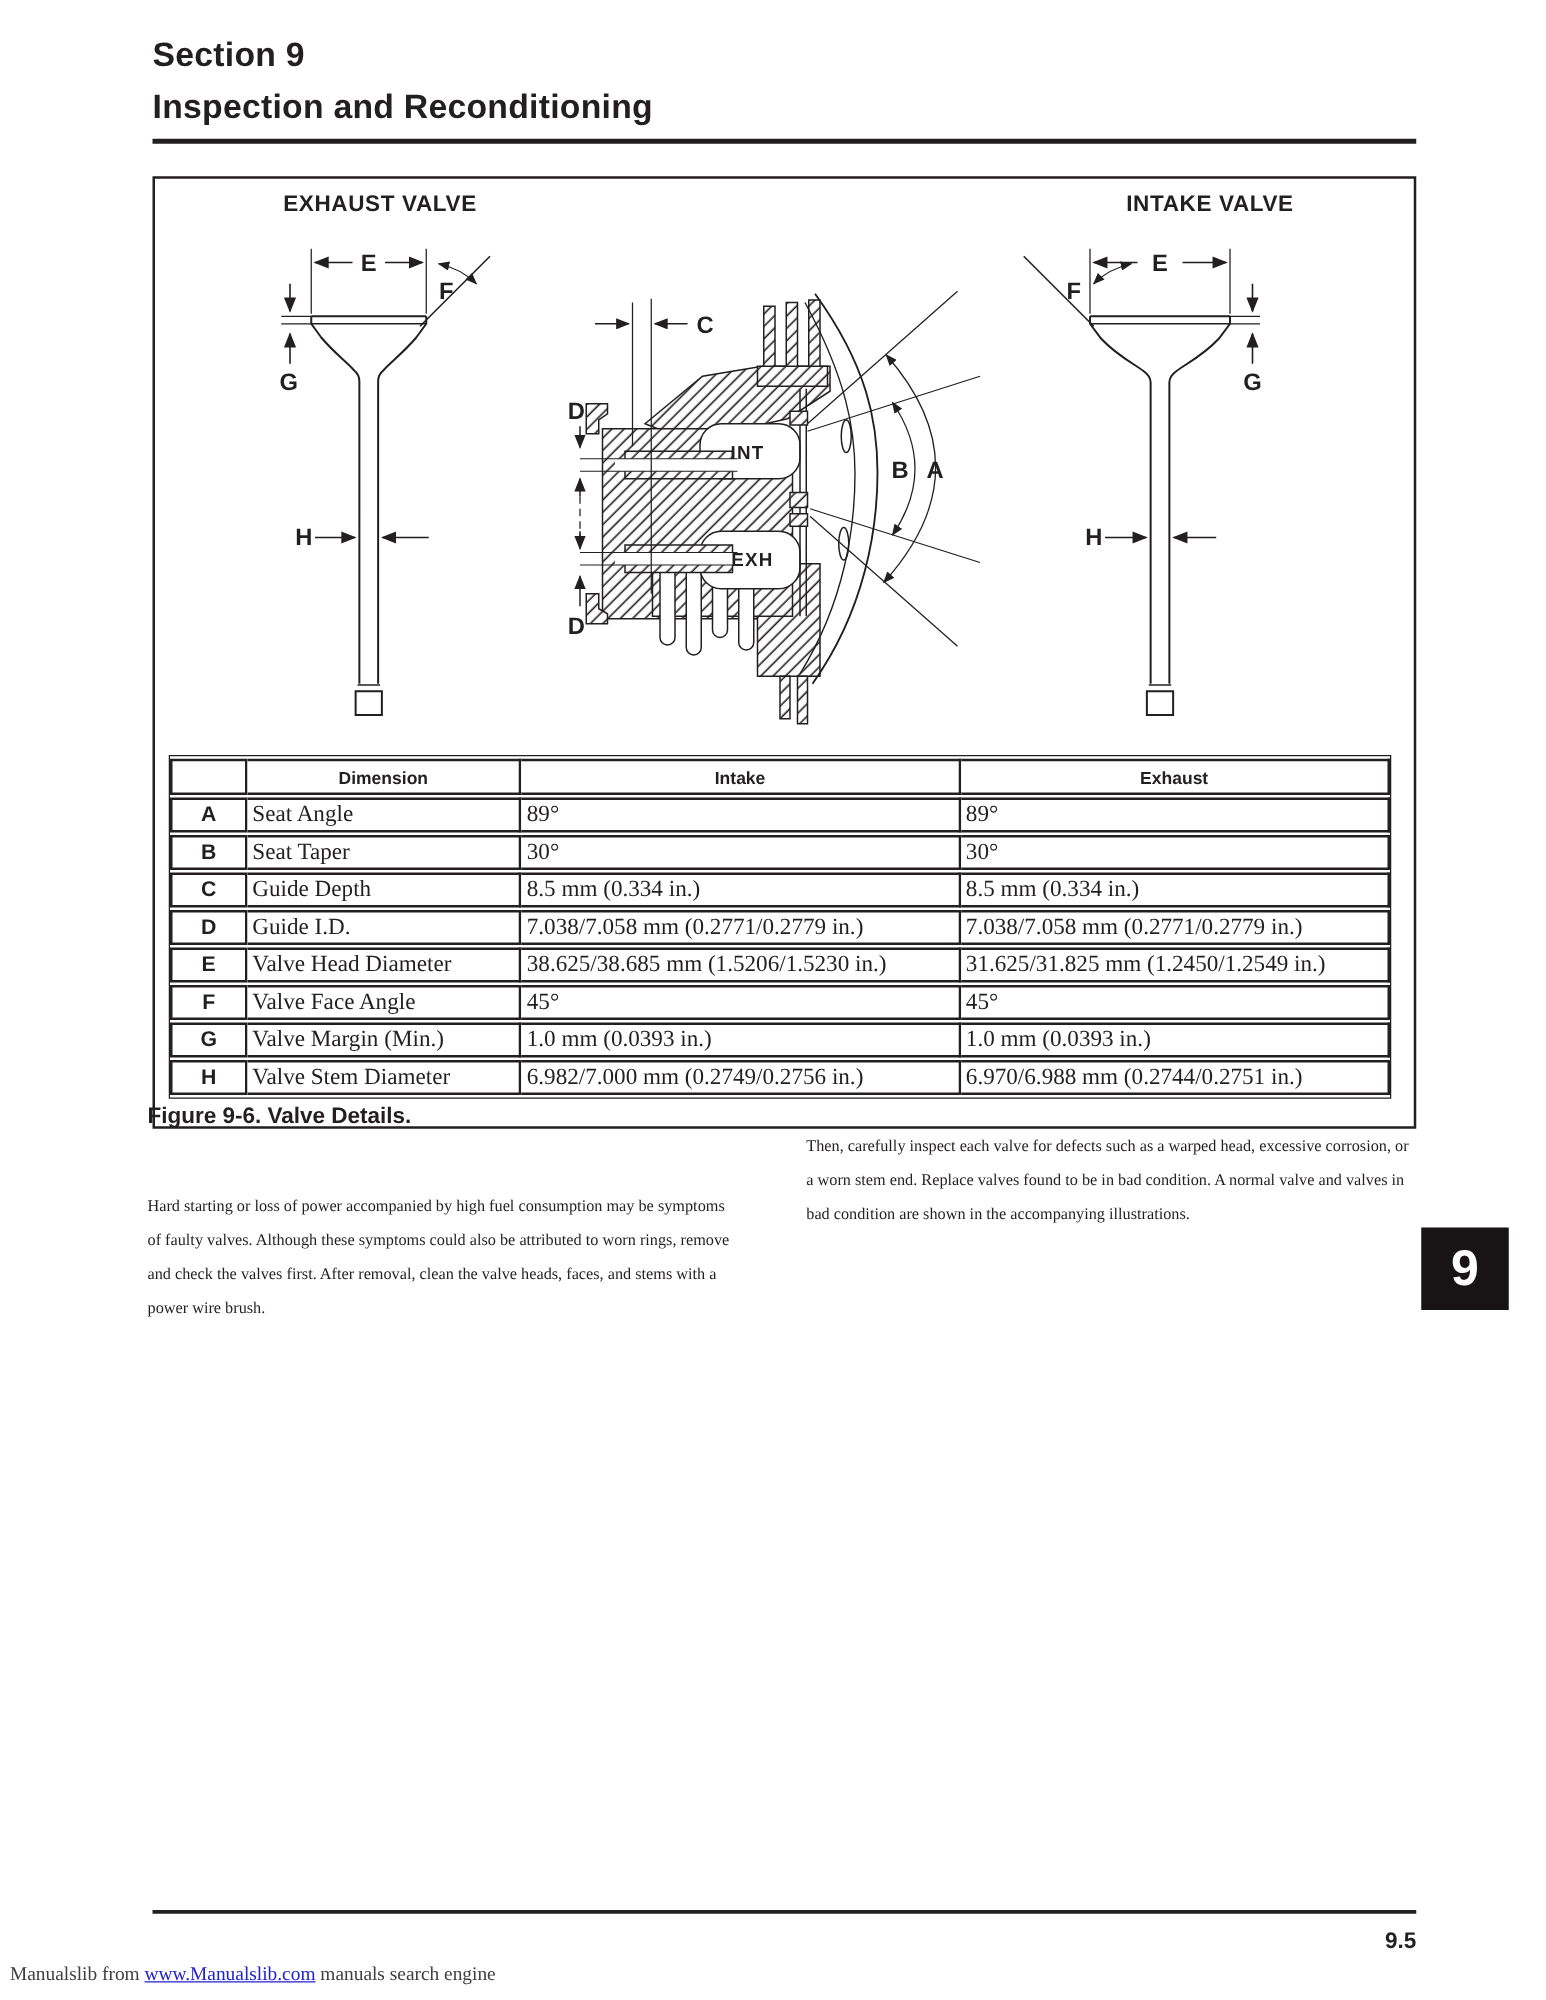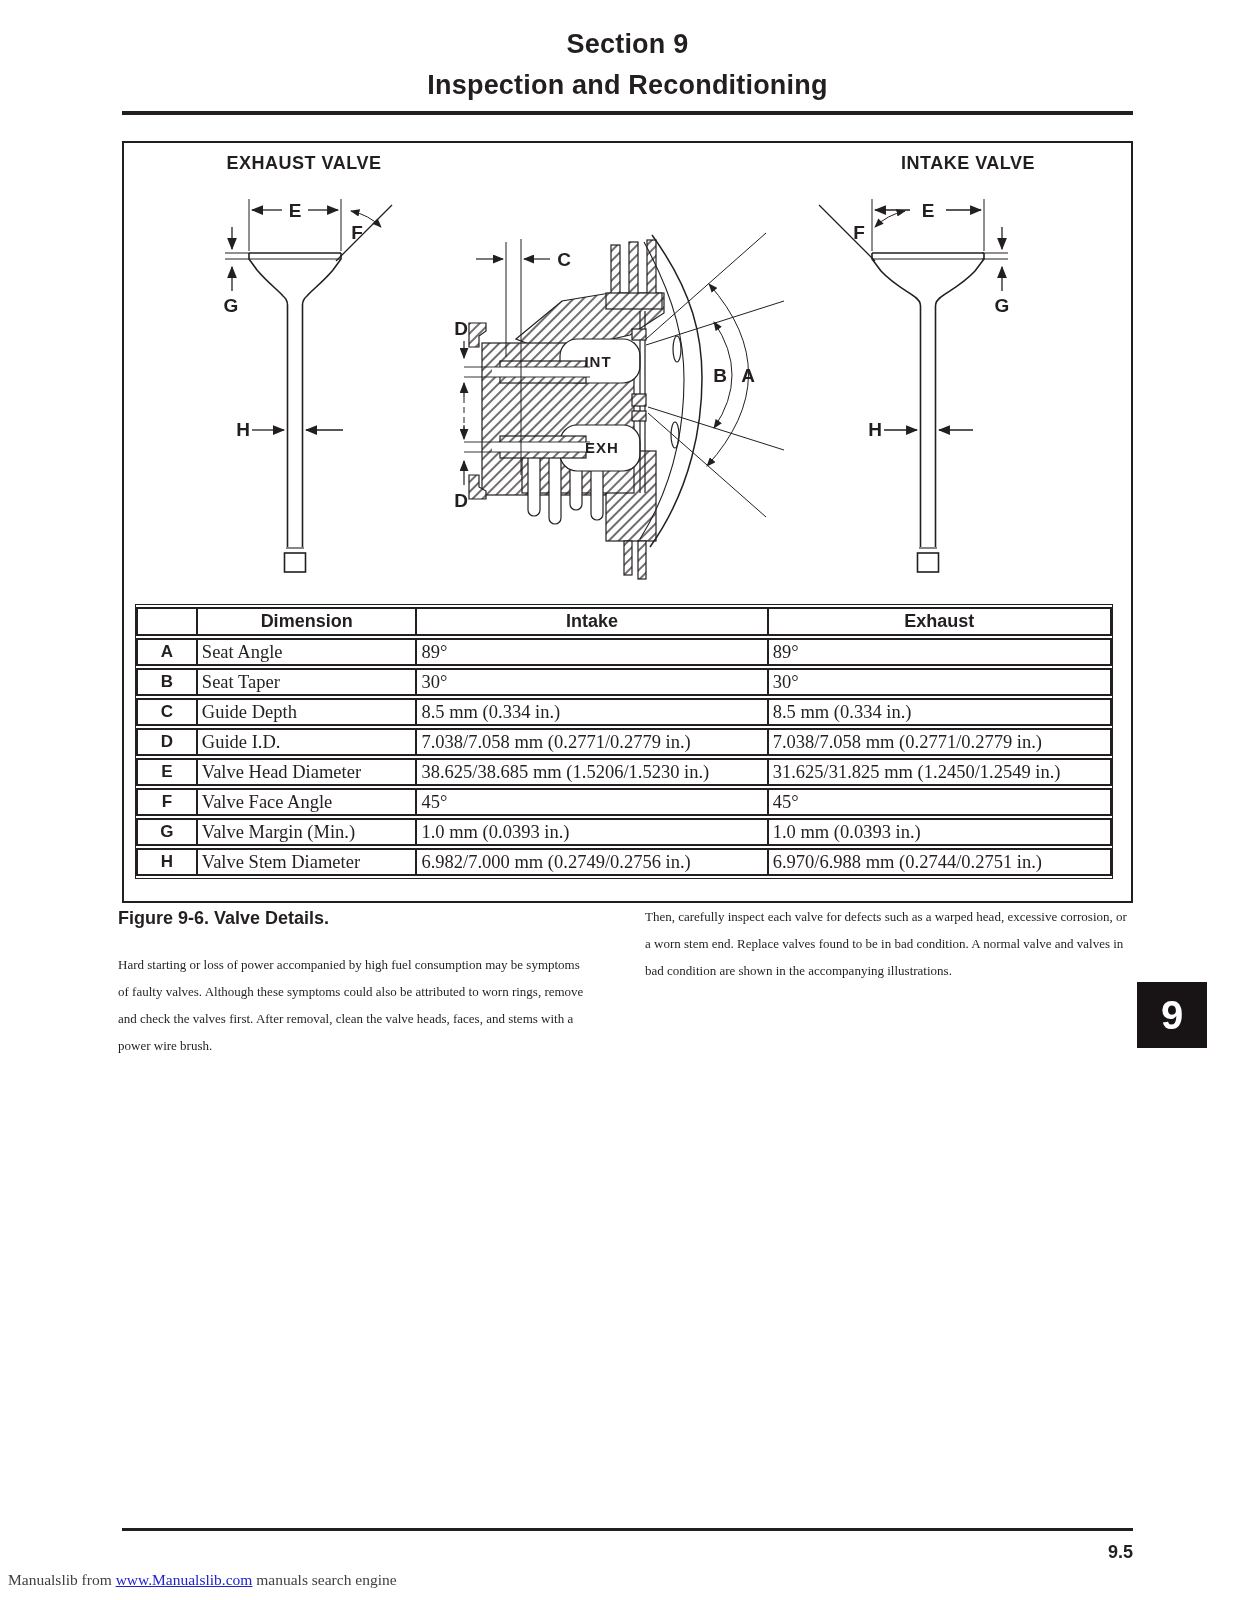--- a/index.html
+++ b/index.html
@@ -1,38 +1,38 @@
 <!DOCTYPE html>
 <html><head>
 <meta charset="utf-8">
 <style>
   html,body{margin:0;padding:0;background:#ffffff;}
   body{width:1237px;height:1600px;position:relative;font-family:"Liberation Sans",sans-serif;color:#231f20;}
   .abs{position:absolute;}
 
-  .hdr{left:122px;top:24px;width:1011px;text-align:center;font-weight:bold;font-size:27px;line-height:41px;letter-spacing:.2px;}
+  .hdr{left:122px;top:24px;width:1011px;text-align:left;font-weight:bold;font-size:27px;line-height:41px;letter-spacing:.2px;}
   .rule{left:122px;width:1011px;background:#231f20;}
   .rule1{top:111px;height:4px;}
   .rule2{top:1528px;height:3px;}
 
   .figbox{left:122px;top:141px;width:1011px;height:762px;border:2.5px solid #231f20;box-sizing:border-box;}
   .vtitle{font-weight:bold;font-size:18px;letter-spacing:.5px;text-align:center;}
   .exh-title{left:90px;top:10px;width:180px;}
   .int-title{left:764px;top:10px;width:160px;}
   .figsvg{left:0;top:0;}
 
   .vtable{left:11px;top:461px;width:978px;border:1.5px solid #231f20;border-collapse:separate;border-spacing:0 2px;box-sizing:border-box;}
   .vtable td,.vtable th{border:2px solid #231f20;box-sizing:border-box;background:#fff;}
   .vtable td:not(:first-child),.vtable th:not(:first-child){border-left:none;}
-  .vtable th{font-family:"Liberation Sans",sans-serif;font-weight:bold;font-size:18px;height:29px;text-align:center;}
+  .vtable th{font-family:"Liberation Sans",sans-serif;font-weight:bold;font-size:14px;height:29px;text-align:center;}
   .vtable td{height:28px;font-family:"Liberation Serif",serif;font-size:18.5px;padding:0 0 0 4px;text-align:left;}
   .vtable td.key{font-family:"Liberation Sans",sans-serif;font-weight:bold;font-size:17px;text-align:center;padding:0;}
   .c-key{width:62px;} .c-dim{width:220px;} .c-int{width:352px;} .c-exh{width:344px;}
 
-  .caption{left:118px;top:908px;font-weight:bold;font-size:18px;}
+  .caption{left:118px;top:882px;font-weight:bold;font-size:18px;}
   .para{font-family:"Liberation Serif",serif;font-size:13px;line-height:27px;text-align:left;}
   .para-l{left:118px;top:951px;width:474px;}
   .para-r{left:645px;top:903px;width:482px;}
 
   .tab9{left:1137px;top:982px;width:70px;height:66px;background:#181415;color:#ffffff;
         font-weight:bold;font-size:40px;text-align:center;line-height:66px;}
   .pagenum{left:122px;top:1542px;width:1011px;text-align:right;font-weight:bold;font-size:18px;}
   .wm{left:8px;top:1571px;font-family:"Liberation Serif",serif;font-size:15.5px;color:#3f3f3f;}
   .wm a{color:#2222cc;text-decoration:underline;cursor:pointer;}
 

